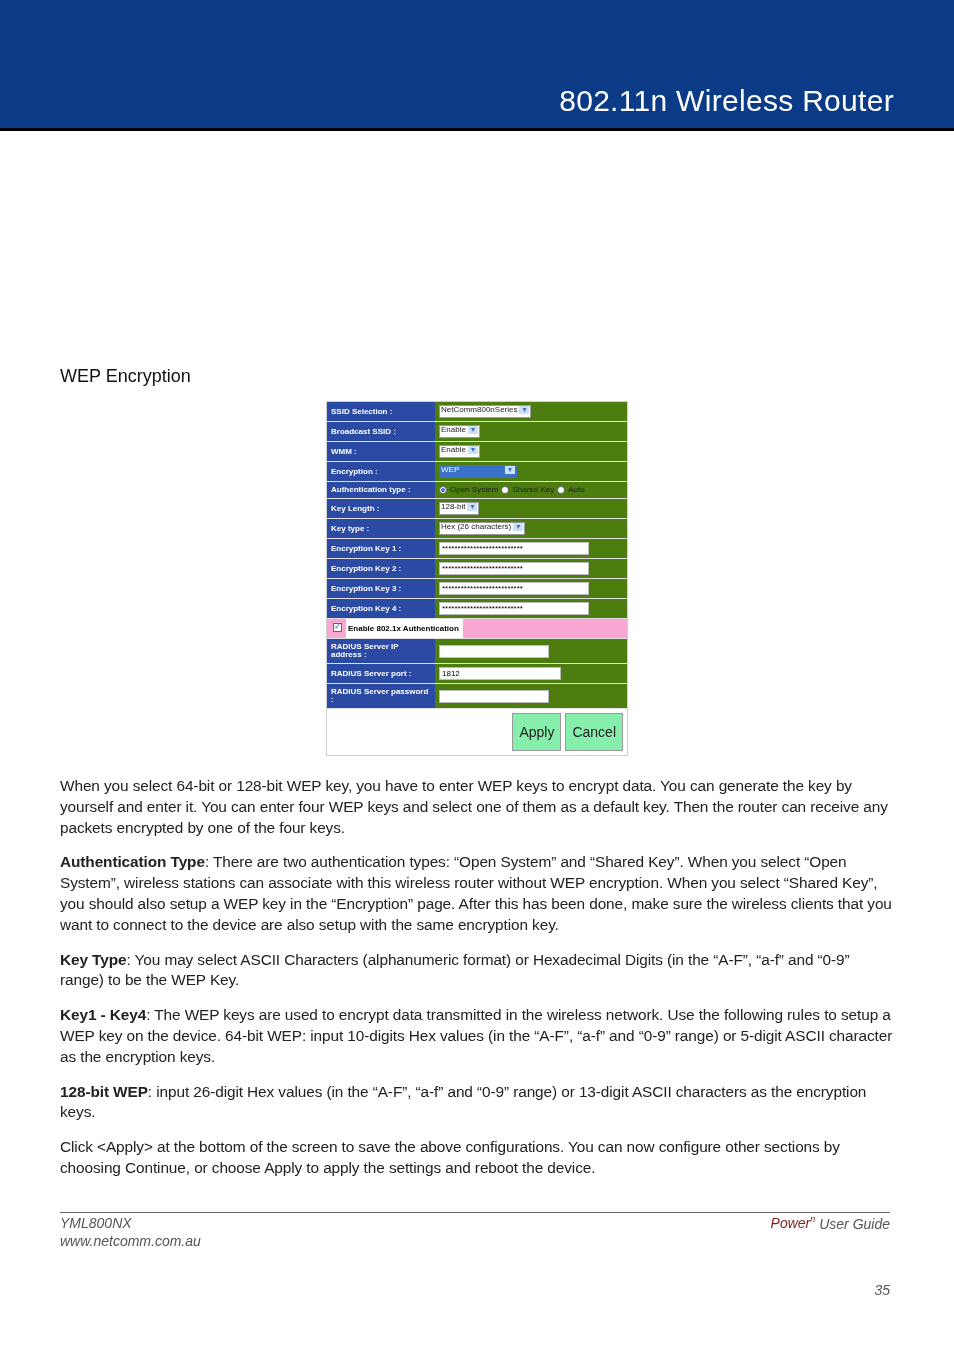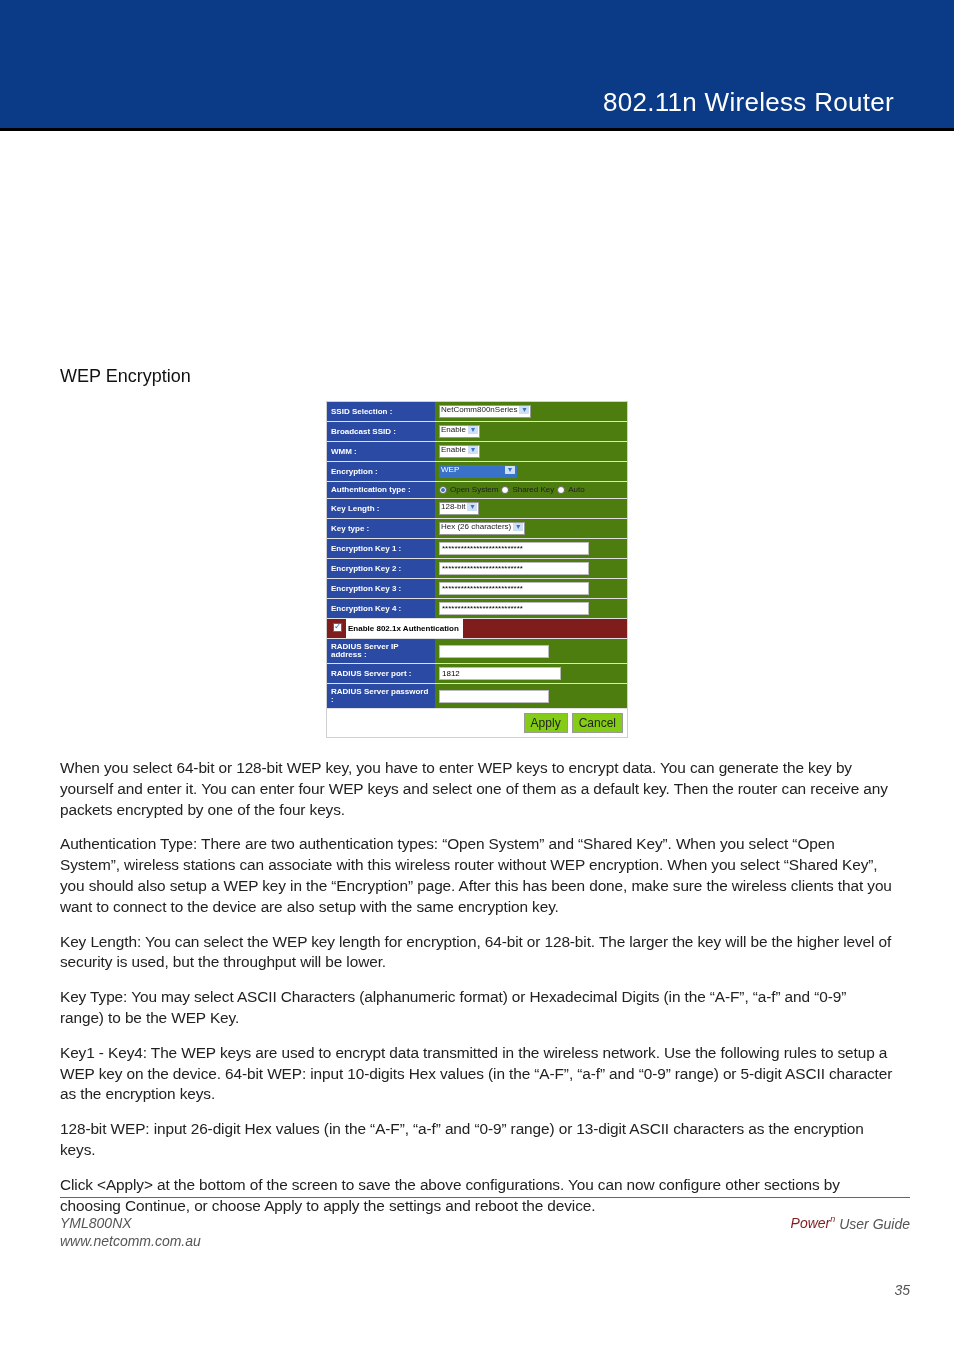--- a/index.html
+++ b/index.html
@@ -1,47 +1,47 @@
 <!DOCTYPE html>
 <html><head>
 <meta charset="utf-8">
 <style>
   * { box-sizing: border-box; margin: 0; padding: 0; }
   html, body { width: 954px; height: 1350px; background: #fff; font-family: Arial, Helvetica, sans-serif; color: #222; }
   .page { width: 954px; height: 1350px; position: relative; }
   .header-band { width: 100%; height: 128px; background: #0b3a86; position: relative; }
-  .header-title { position: absolute; right: 60px; bottom: 10px; color: #fff; font-size: 26px; letter-spacing: 0.3px; font-weight: 400; }
+  .header-title { position: absolute; right: 60px; bottom: 10px; color: #fff; font-size: 30px; letter-spacing: 0.3px; font-weight: 400; }
   .thin-line { width: 100%; height: 3px; background: #000; }
   .content { padding: 0 60px; }
   .section-heading { font-size: 18px; font-weight: 400; margin-top: 235px; margin-bottom: 14px; color: #111; }
   .config-figure { width: 302px; margin: 0 auto 20px auto; font-size: 8px; line-height: 1; border: 1px solid #d0d0d0; }
   .cfg-row { display: flex; align-items: stretch; border-bottom: 1px solid #e0e0e0; }
   .cfg-row:last-child { border-bottom: none; }
   .cfg-label { width: 108px; background: #2a4aa4; color: #fff; font-weight: bold; padding: 4px 4px; display: flex; align-items: center; }
   .cfg-val { flex: 1; background: #4d7c0f; padding: 3px 4px; display: flex; align-items: center; gap: 3px; flex-wrap: wrap; }
   .cfg-select { font-size: 8px; height: 13px; border: 1px solid #999; background: #fff; padding: 0 1px; }
   .cfg-select.hl { background:#3a72c9; color:#fff; border-color:#3a72c9;}
   .cfg-select .arrow { display:inline-block; width:10px; text-align:center; background:#cfe0f5; color:#3a72c9; margin-left:2px;}
   .cfg-input { font-size: 8px; height: 13px; border: 1px solid #bbb; background: #fff; width: 150px; padding: 0 2px; }
   .radio { display:inline-block; width:8px; height:8px; border:1px solid #666; border-radius:50%; background:#fff; position:relative; }
   .radio.checked::after{ content:""; position:absolute; inset:1px; border-radius:50%; background:#3a72c9;}
   .cb { display:inline-block; width:9px; height:9px; border:1px solid #666; background:#fff; position:relative;}
   .cb.checked::after{ content:"✓"; position:absolute; left:0; top:-2px; font-size:9px; color:#3a72c9;}
   .cfg-btnrow { display:flex; justify-content:flex-end; gap:4px; padding:4px; background:#fff;}
-  .cfg-btn { font-size:12px; border:1px solid #999; background:#84cc16; padding:3px 6px;}
+  .cfg-btn { font-size:14px; border:1px solid #999; background:#86efac; padding:11px 6px;}
   .body-text p { font-size: 15.4px; line-height: 1.35; margin-bottom: 14px; color: #222; letter-spacing: -0.1px; }
   .body-text p.tight { margin-bottom: 12px; }
-  .lbl { font-weight: 400; }
-  .footer { position: absolute; bottom: 50px; left: 60px; right: 44px; border-top: 1px solid #666; padding-top: 16px; display: flex; justify-content: space-between; font-size: 14px; color: #555; }
+  .lbl { font-weight: 700; }
+  .footer { position: absolute; bottom: 50px; left: 60px; right: 64px; border-top: 1px solid #666; padding-top: 1px; display: flex; justify-content: space-between; font-size: 14px; color: #555; }
   .footer .left { font-style: italic; line-height: 1.35; }
   .footer .right { text-align: right; font-style: italic; line-height: 1.35; }
   .footer .brand { font-style: italic; color: #7f1d1d; }
   .footer .brand sup { font-size: 9px; }
   .footer .pn { font-style: italic; margin-top: 48px; }
-  .enable-row { background:#7f1d1d; }
+  .enable-row { background:#f9a8d4; }
   .enable-row .cfg-label{ background:#fff; color:#000; font-weight:bold; width:auto; padding:4px 4px 4px 2px;}
   .enable-row .cbwrap{ padding:4px 4px 4px 6px;}
 </style>
 </head>
 <body>
 <div class="page">
 
 <div class="header-band">
   <div class="header-title">802.11n Wireless Router</div>
 </div>
@@ -146,21 +146,20 @@
     </div>
     <div class="cfg-btnrow">
       <span class="cfg-btn">Apply</span>
       <span class="cfg-btn">Cancel</span>
     </div>
   </div>
 
   <div class="body-text">
     <p>When you select 64-bit or 128-bit WEP key, you have to enter WEP keys to encrypt data. You can generate the key by yourself and enter it. You can enter four WEP keys and select one of them as a default key. Then the router can receive any packets encrypted by one of the four keys.</p>
     <p><span class="lbl">Authentication Type</span><span>: There are two authentication types: “Open System” and “Shared Key”. When you select “Open System”, wireless stations can associate with this wireless router without WEP encryption. When you select “Shared Key”, you should also setup a WEP key in the “Encryption” page. After this has been done, make sure the wireless clients that you want to connect to the device are also setup with the same encryption key.</span></p>
-    <p><span class="lbl">Key Length</span><span>: You can select the WEP key length for encryption, 64-bit or 128-bit. The larger the key will be the higher level of security is used, but the throughput will be lower.</span></p>
     <p><span class="lbl">Key Type</span><span>: You may select ASCII Characters (alphanumeric format) or Hexadecimal Digits (in the “A-F”, “a-f” and “0-9” range) to be the WEP Key.</span></p>
     <p><span class="lbl">Key1 - Key4</span><span>: The WEP keys are used to encrypt data transmitted in the wireless network. Use the following rules to setup a WEP key on the device. 64-bit WEP: input 10-digits Hex values (in the “A-F”, “a-f” and “0-9” range) or 5-digit ASCII character as the encryption keys.</span></p>
     <p><span class="lbl">128-bit WEP</span><span>: input 26-digit Hex values (in the “A-F”, “a-f” and “0-9” range) or 13-digit ASCII characters as the encryption keys.</span></p>
     <p class="tight">Click &lt;Apply&gt; at the bottom of the screen to save the above configurations. You can now configure other sections by choosing Continue, or choose Apply to apply the settings and reboot the device.</p>
   </div>
 </div>
 
 <div class="footer">
   <div class="left">
     <div>YML800NX</div>

